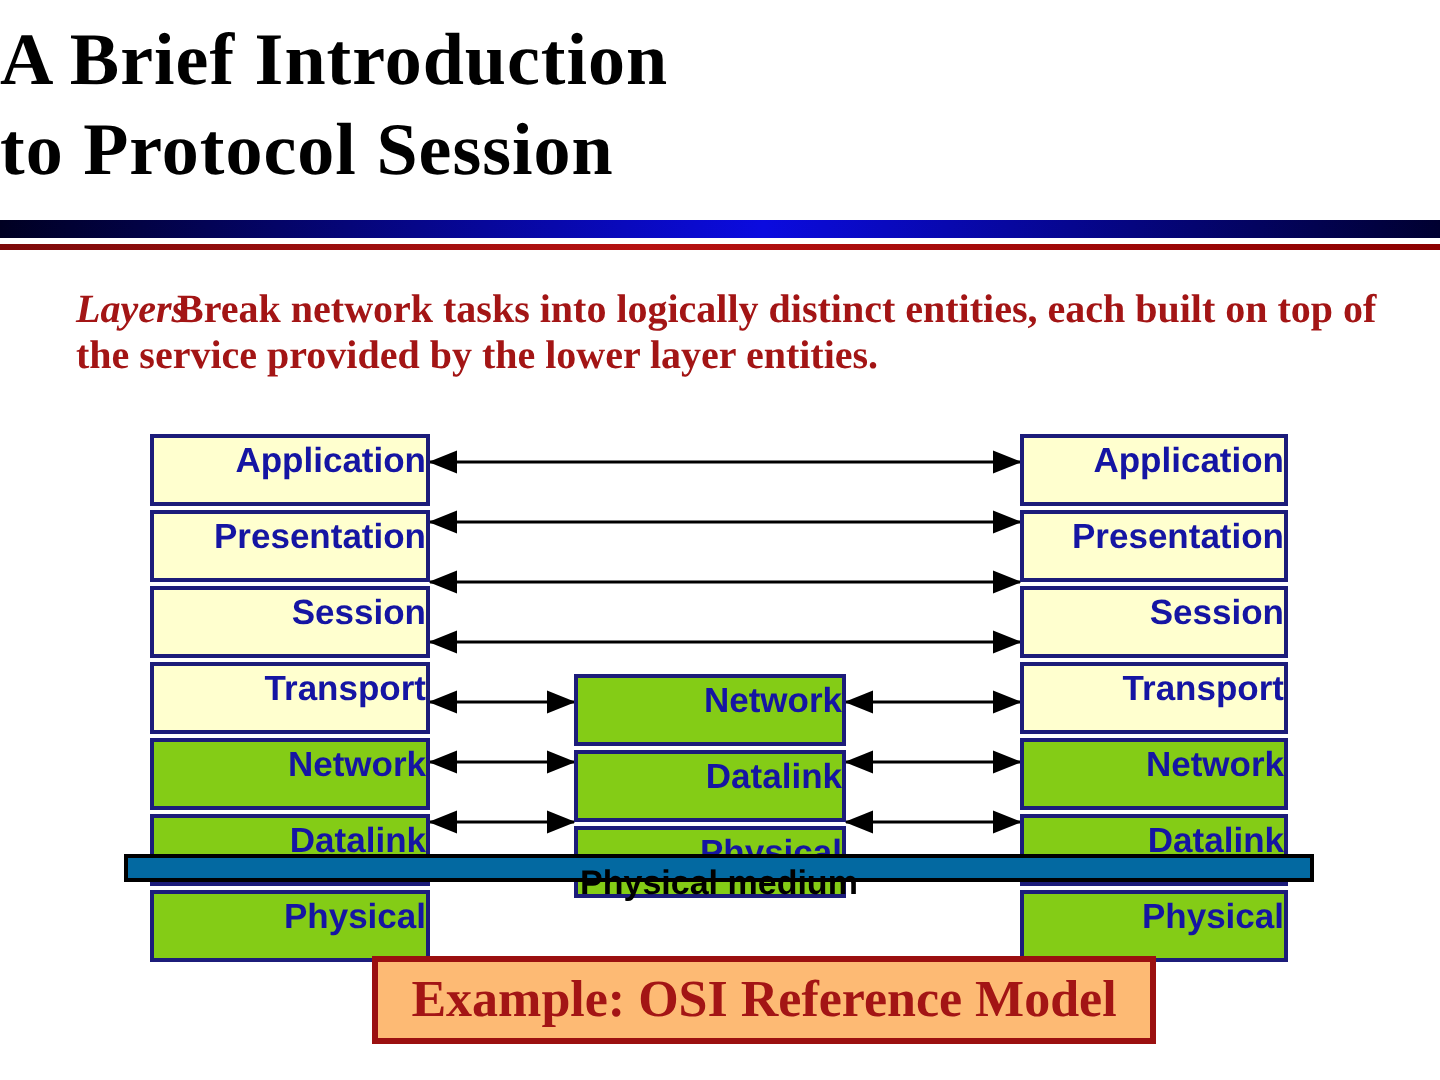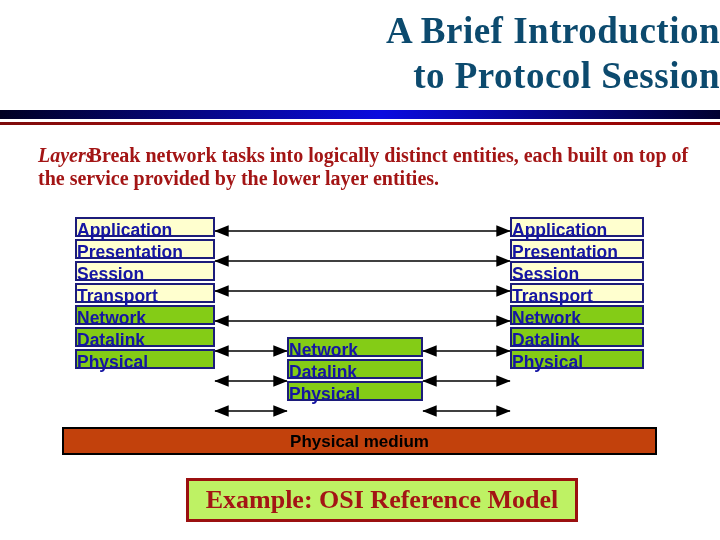--- a/index.html
+++ b/index.html
@@ -2,60 +2,60 @@
 <html><head>
 <meta charset="utf-8">
 <style>
   html,body { margin:0; padding:0; background:#ffffff; }
   .slide {
     position:relative; width:720px; height:540px; background:#ffffff;
     overflow:hidden; font-family:"Liberation Serif", serif;
   }
   .title {
     position:absolute; top:8px; left:0; width:100%;
-    text-align:right; font-weight:bold; font-size:37px; line-height:45px;
-    color:#0c4a6e; letter-spacing:0.5px;
+    text-align:left; font-weight:bold; font-size:37px; line-height:45px;
+    color:#000000; letter-spacing:0.5px;
   }
   .sep-blue {
     position:absolute; top:110px; left:0; width:720px; height:9px;
     background:linear-gradient(90deg,#000022 0%,#0b0bdf 53%,#000030 100%);
   }
   .sep-red {
     position:absolute; top:122px; left:0; width:720px; height:3px;
     background:linear-gradient(90deg,#7d0a0a 0%,#b61111 45%,#8c0000 100%);
   }
   .premise {
     position:absolute; left:38px; top:144px; width:654px;
     font-size:20px; line-height:23px; font-weight:bold; color:#A31515;
   }
   .premise .lead { font-style:italic; margin-right:-5px; }
 
   .stack { position:absolute; }
   .layer {
-    box-sizing:border-box; height:20px; margin-bottom:2px;
-    border:2px solid #1C1C7A; text-align:left;
+    box-sizing:border-box; height:36px; margin-bottom:2px;
+    border:2px solid #1C1C7A; text-align:right;
     font-family:"Liberation Sans", sans-serif; font-weight:bold;
     font-size:17.5px; line-height:23px; color:#1515A3;
   }
   .layer.upper { background:#FFFFCF; }
   .layer.lower { background:#84cc16; }
 
   .stack-left   { left:75px;  top:217px; width:140px; }
   .stack-middle { left:287px; top:337px; width:136px; }
   .stack-right  { left:510px; top:217px; width:134px; }
 
   .medium-bar {
-    position:absolute; left:62px; top:427px; width:595px; height:28px;
-    box-sizing:border-box; border:2px solid #000000; background:#c2410c;
+    position:absolute; left:62px; top:427px; width:595px; height:14px;
+    box-sizing:border-box; border:2px solid #000000; background:#0369a1;
     text-align:center; font-family:"Liberation Sans", sans-serif;
     font-weight:bold; font-size:17px; line-height:25px; color:#000000;
   }
   .example-box {
     position:absolute; left:186px; top:478px; width:392px; height:44px;
-    box-sizing:border-box; border:3px solid #9B1010; background:#bef264;
+    box-sizing:border-box; border:3px solid #9B1010; background:#fdba74;
     text-align:center; font-weight:bold; font-size:26px; line-height:37px;
     color:#A31515;
   }
   svg.arrows { position:absolute; left:0; top:0; pointer-events:none; }
 </style>
 </head>
 <body>
 
 <div class="slide">
 

